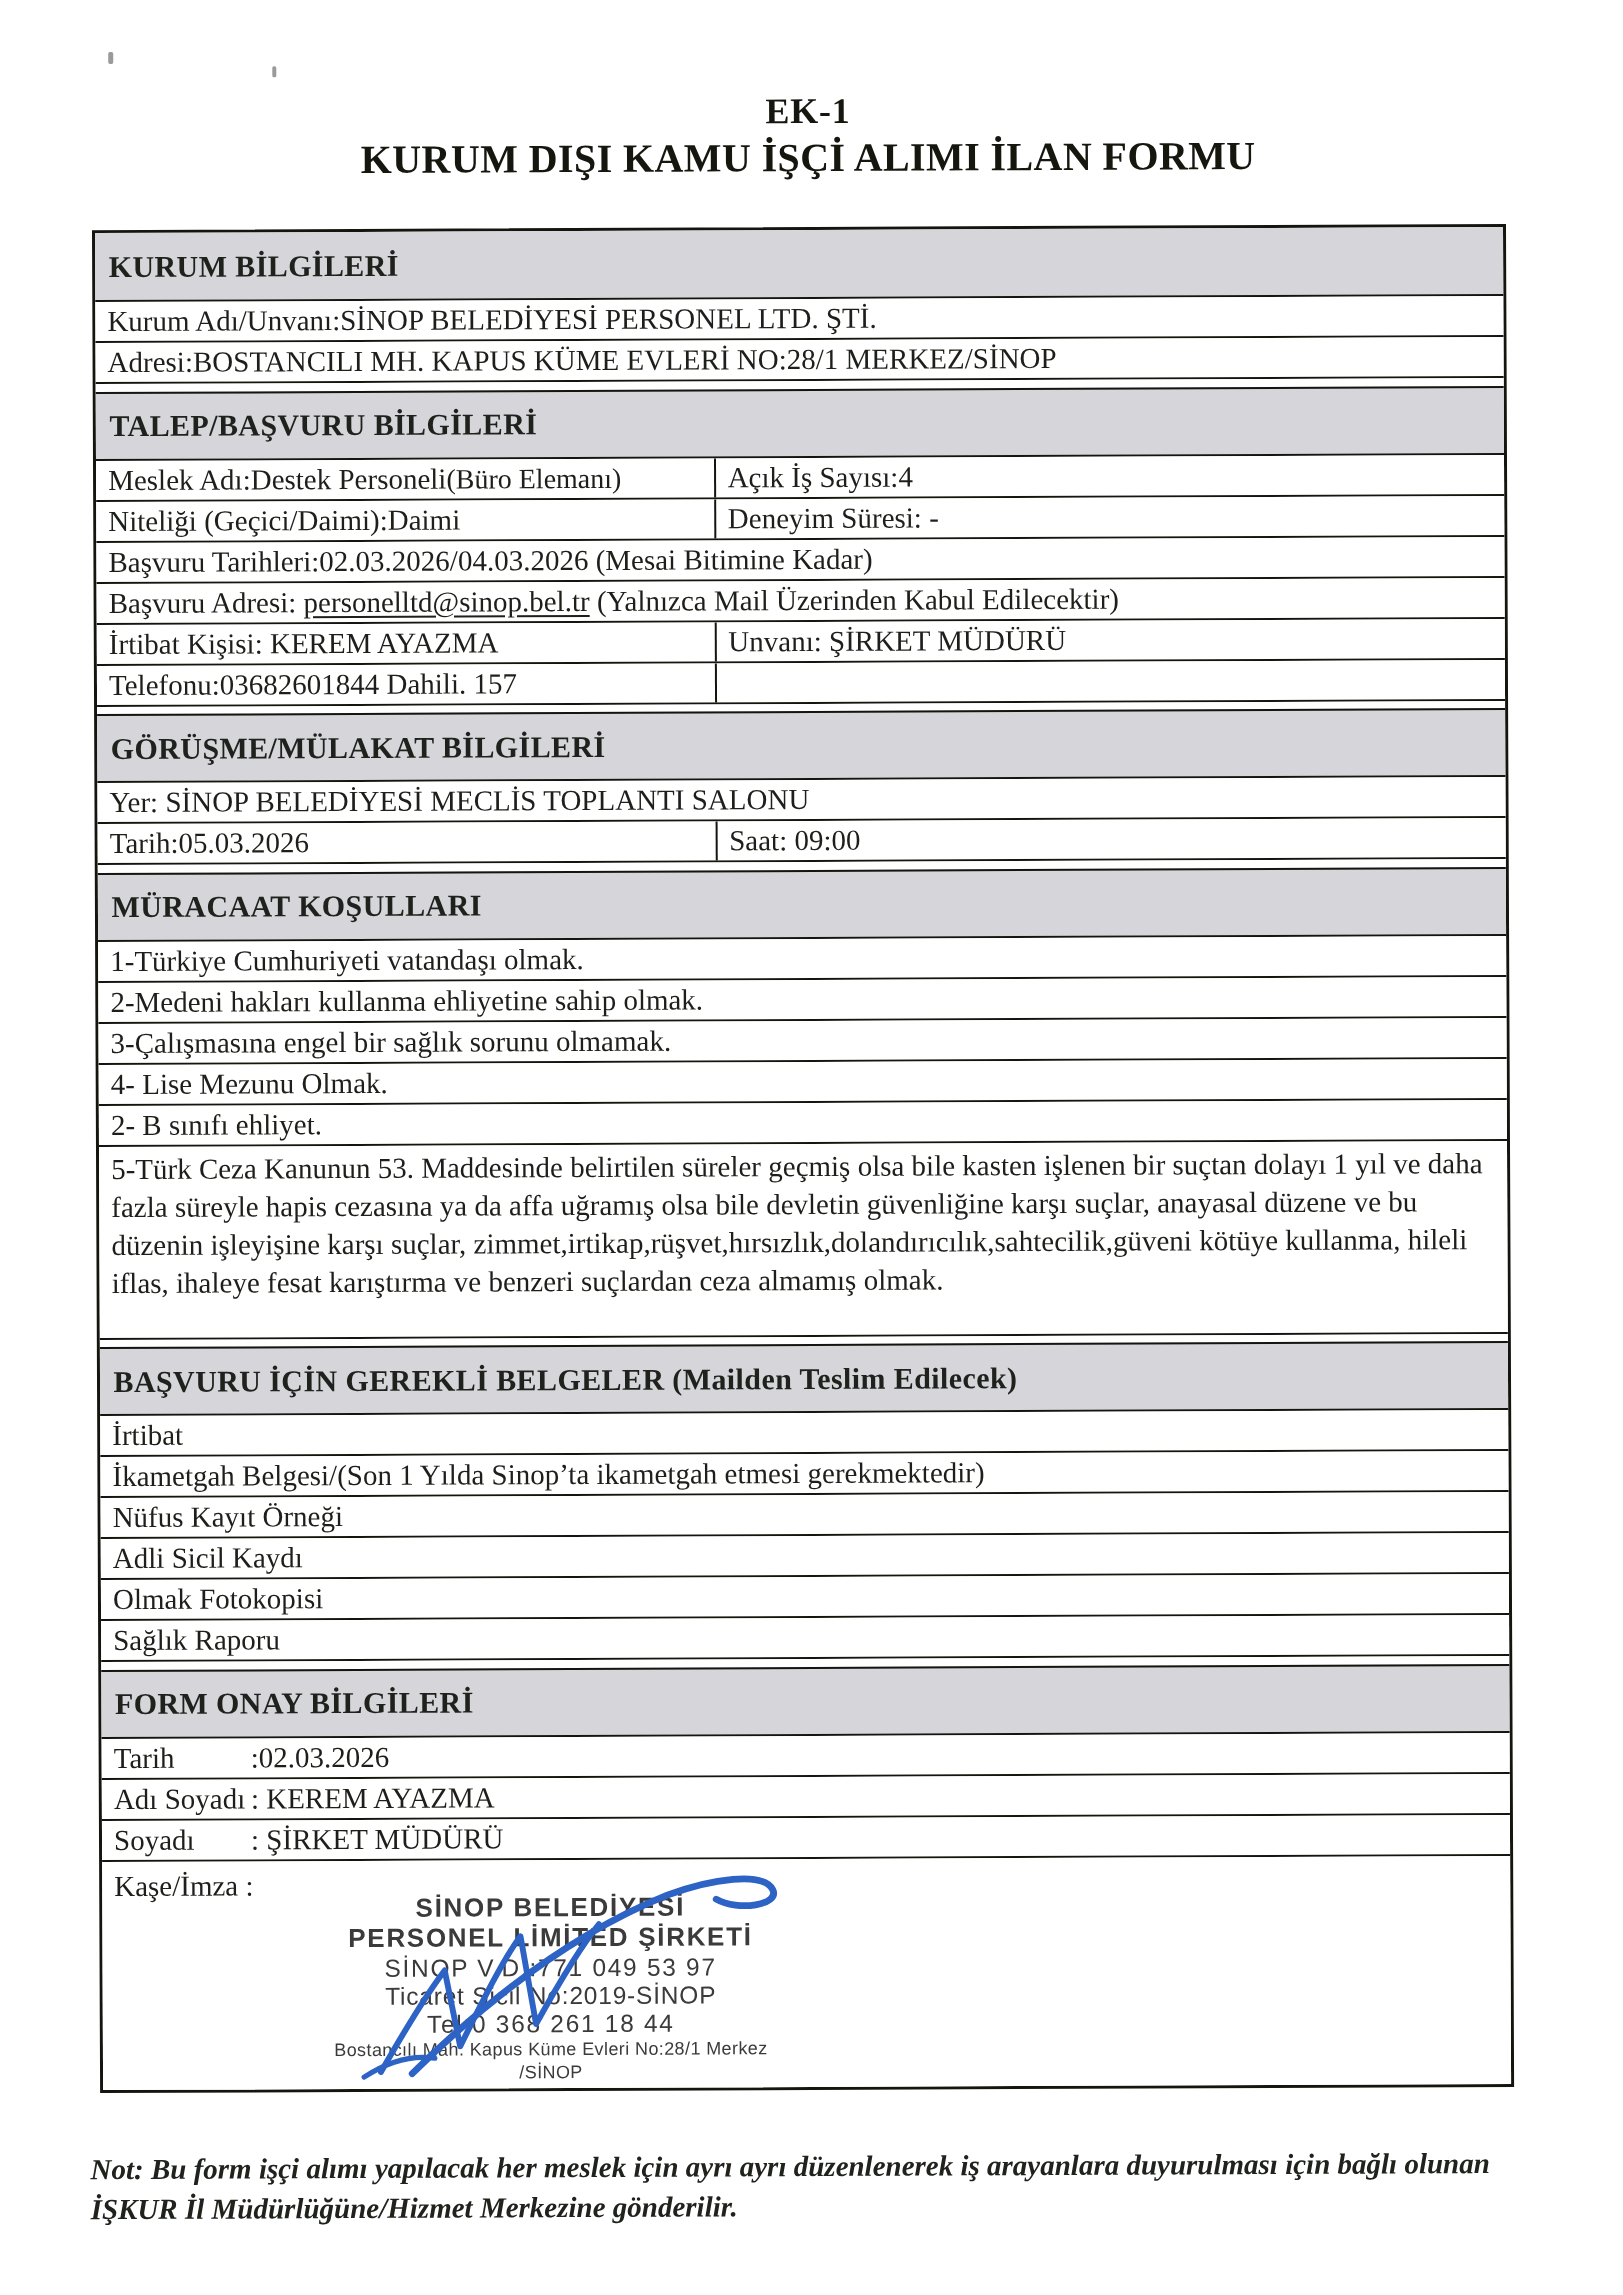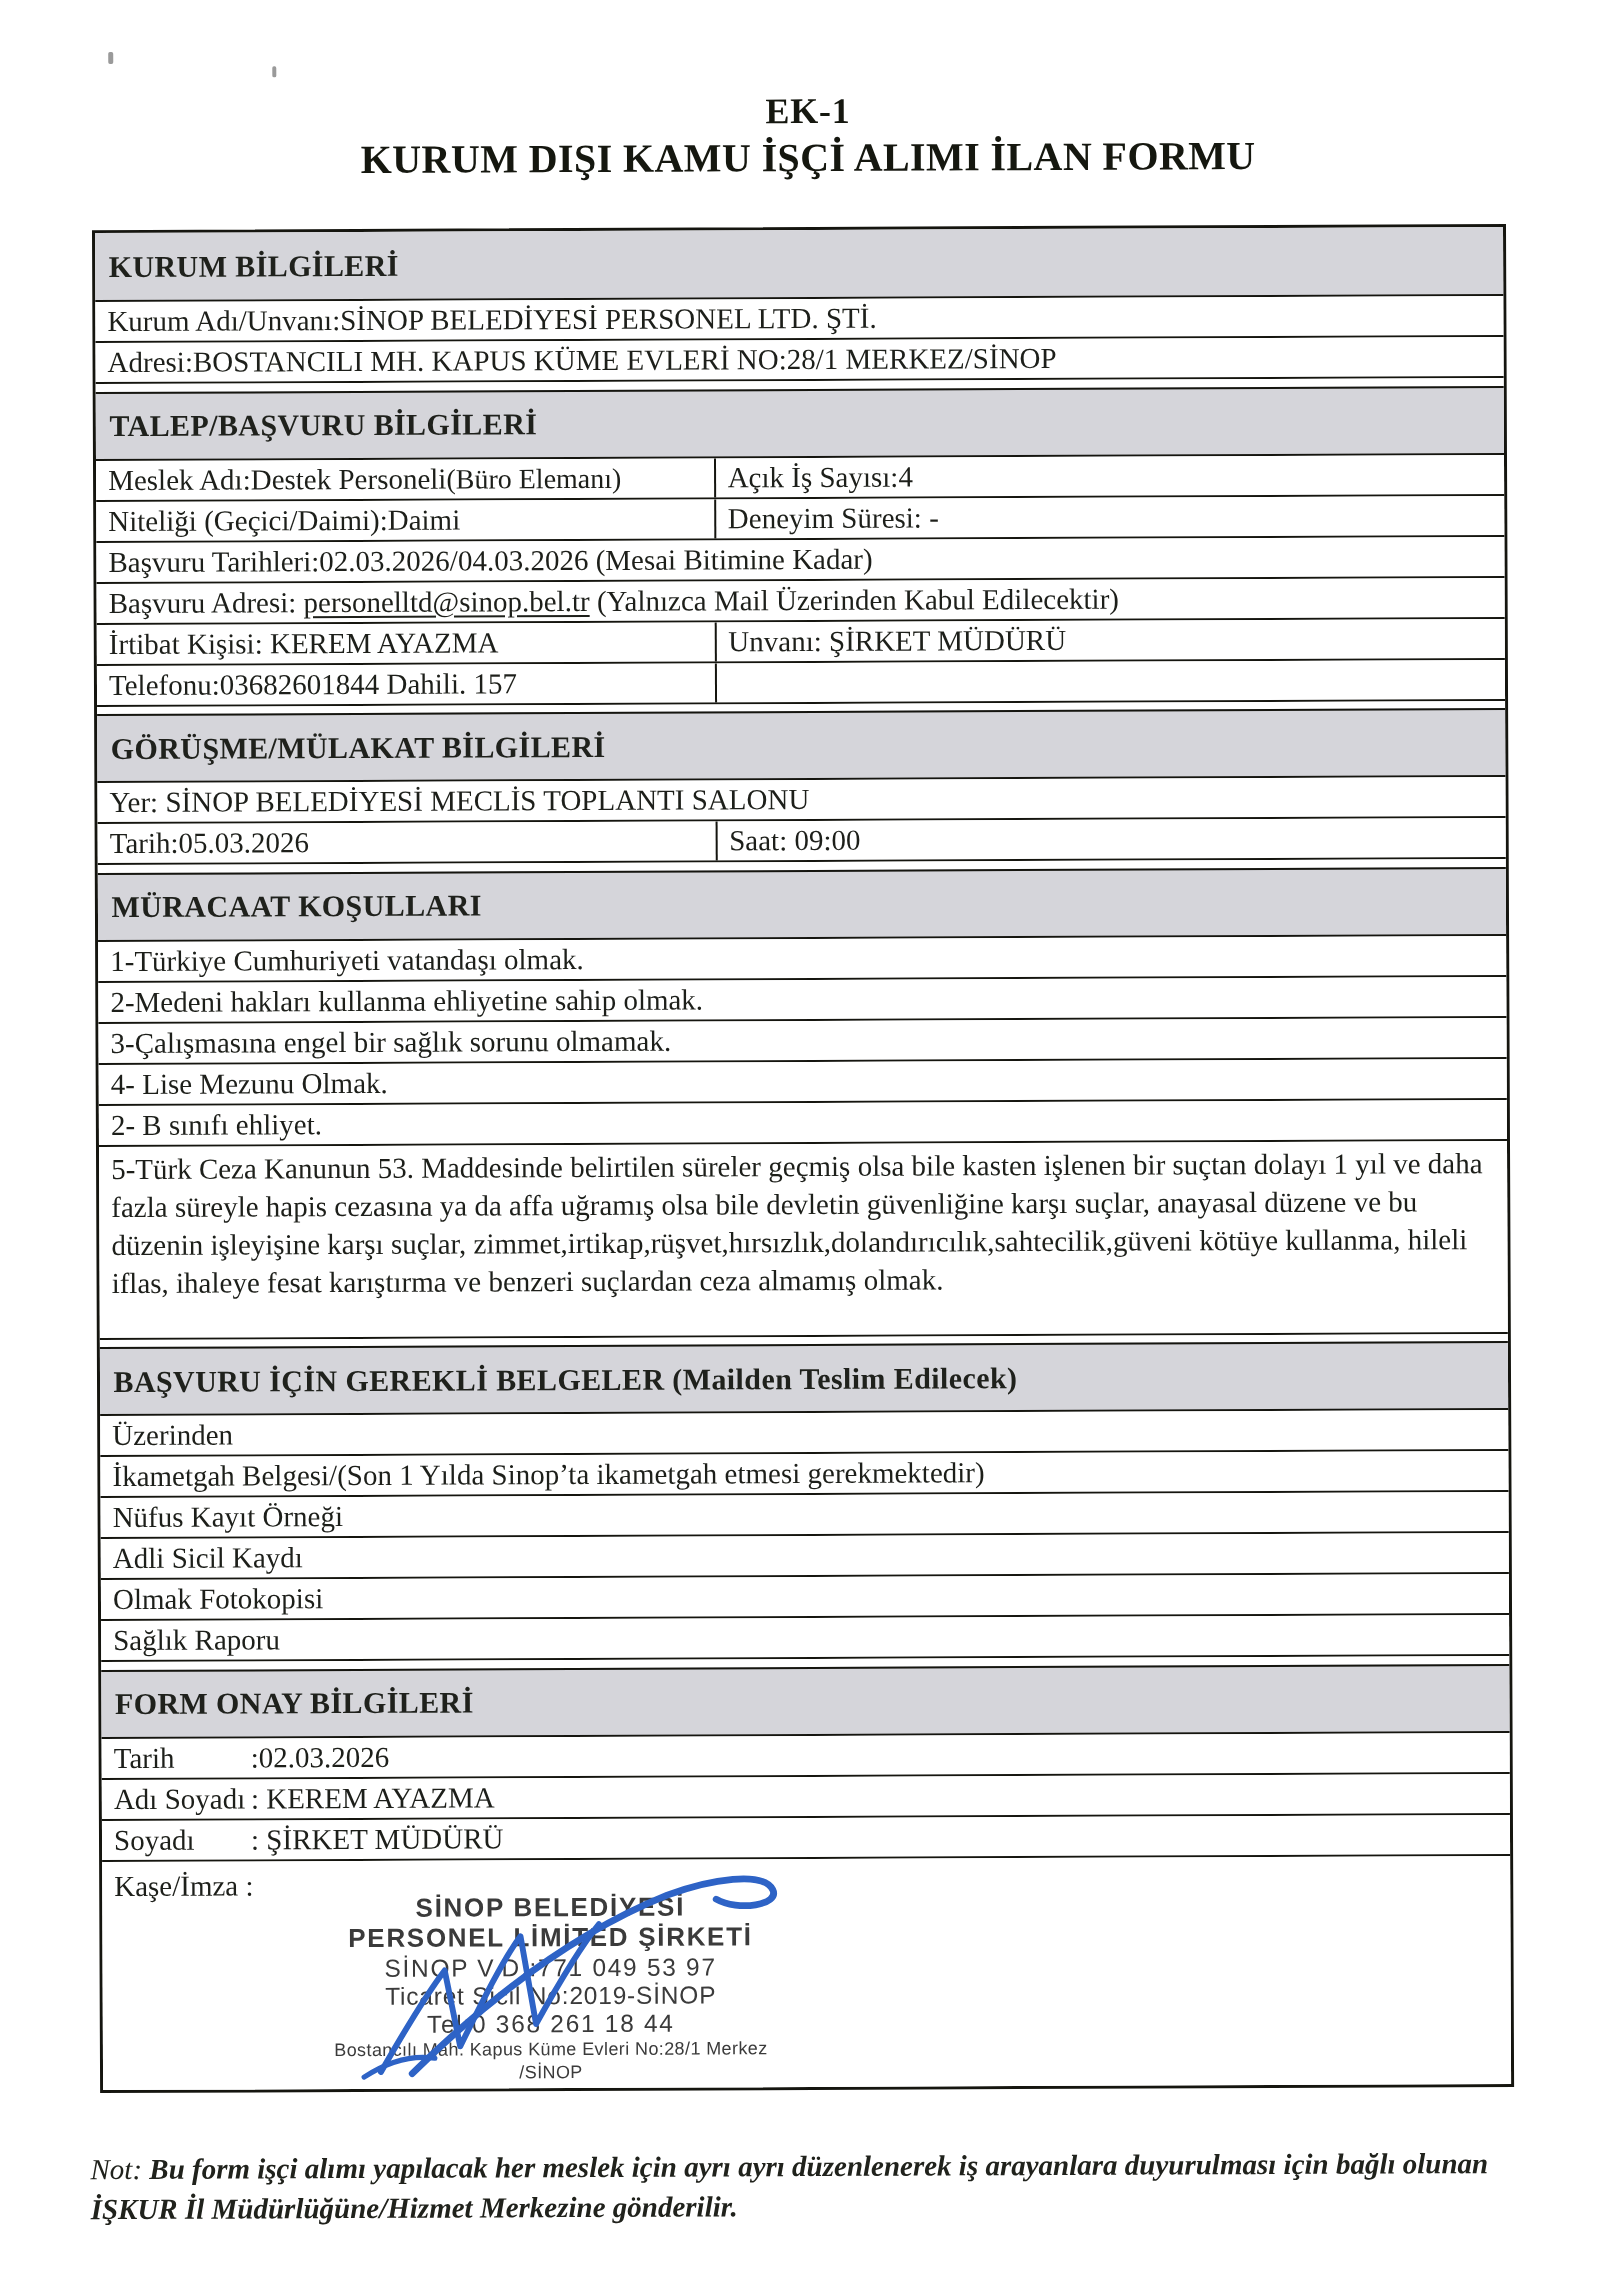--- a/index.html
+++ b/index.html
@@ -47,21 +47,21 @@
   .stamp .l1,.stamp .l2{font-size:26px;font-weight:bold;letter-spacing:1.7px;line-height:30px;}
   .stamp .l3{font-size:24.5px;letter-spacing:1.7px;line-height:28px;margin-top:2.5px;}
   .stamp .l4{font-size:24.5px;letter-spacing:0.8px;line-height:28px;}
   .stamp .l5{font-size:24.5px;letter-spacing:1.7px;line-height:28px;}
   .stamp .l6{font-size:18px;letter-spacing:0.4px;line-height:23px;}
 
   .sig{position:absolute;left:161px;top:-5px;width:558px;height:233px;pointer-events:none;}
 
   .note{position:absolute;left:85px;top:2146px;width:1449px;
     font-size:29px;font-style:italic;font-weight:bold;line-height:40px;color:#20221c;}
-  .note .note-label{font-weight:normal;margin-top:17px;}
+  .note .note-label{font-weight:bold;margin-top:17px;}
   .note .note-text{font-weight:600;}
 </style>
 </head>
 <body>
 
 <div class="sheet">
 
   <div class="speck s1"></div>
   <div class="speck s2"></div>
 
@@ -155,21 +155,21 @@
     </div>
     <div class="row">
       <span>2- B sınıfı ehliyet.</span>
     </div>
     <div class="row tall">5-Türk Ceza Kanunun 53. Maddesinde belirtilen süreler geçmiş olsa bile kasten işlenen bir suçtan dolayı 1 yıl ve daha fazla süreyle hapis cezasına ya da affa uğramış olsa bile devletin güvenliğine karşı suçlar, anayasal düzene ve bu düzenin işleyişine karşı suçlar, zimmet,irtikap,rüşvet,hırsızlık,dolandırıcılık,sahtecilik,güveni kötüye kullanma, hileli iflas, ihaleye fesat karıştırma ve benzeri suçlardan ceza almamış olmak.</div>
 
     <div class="gap"></div>
     <div class="band bt">BAŞVURU İÇİN GEREKLİ BELGELER (Mailden Teslim  Edilecek)</div>
 
     <div class="row">
-      <span>Üzerinden</span>
+      <span>İrtibat</span>
     </div>
     <div class="row">
       <span>İkametgah Belgesi/(Son 1 Yılda Sinop’ta ikametgah etmesi gerekmektedir)</span>
     </div>
     <div class="row">
       <span>Nüfus Kayıt Örneği</span>
     </div>
     <div class="row">
       <span>Adli Sicil Kaydı</span>
     </div>

